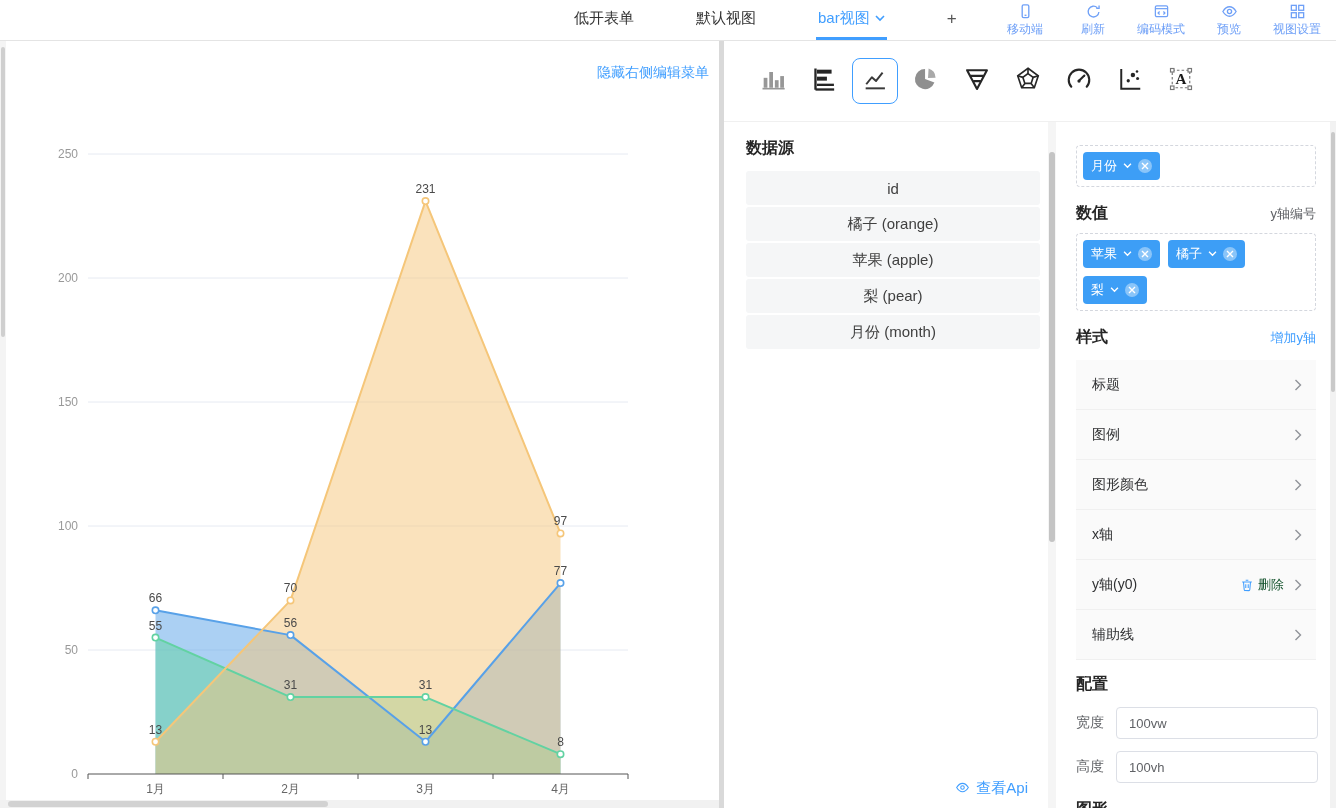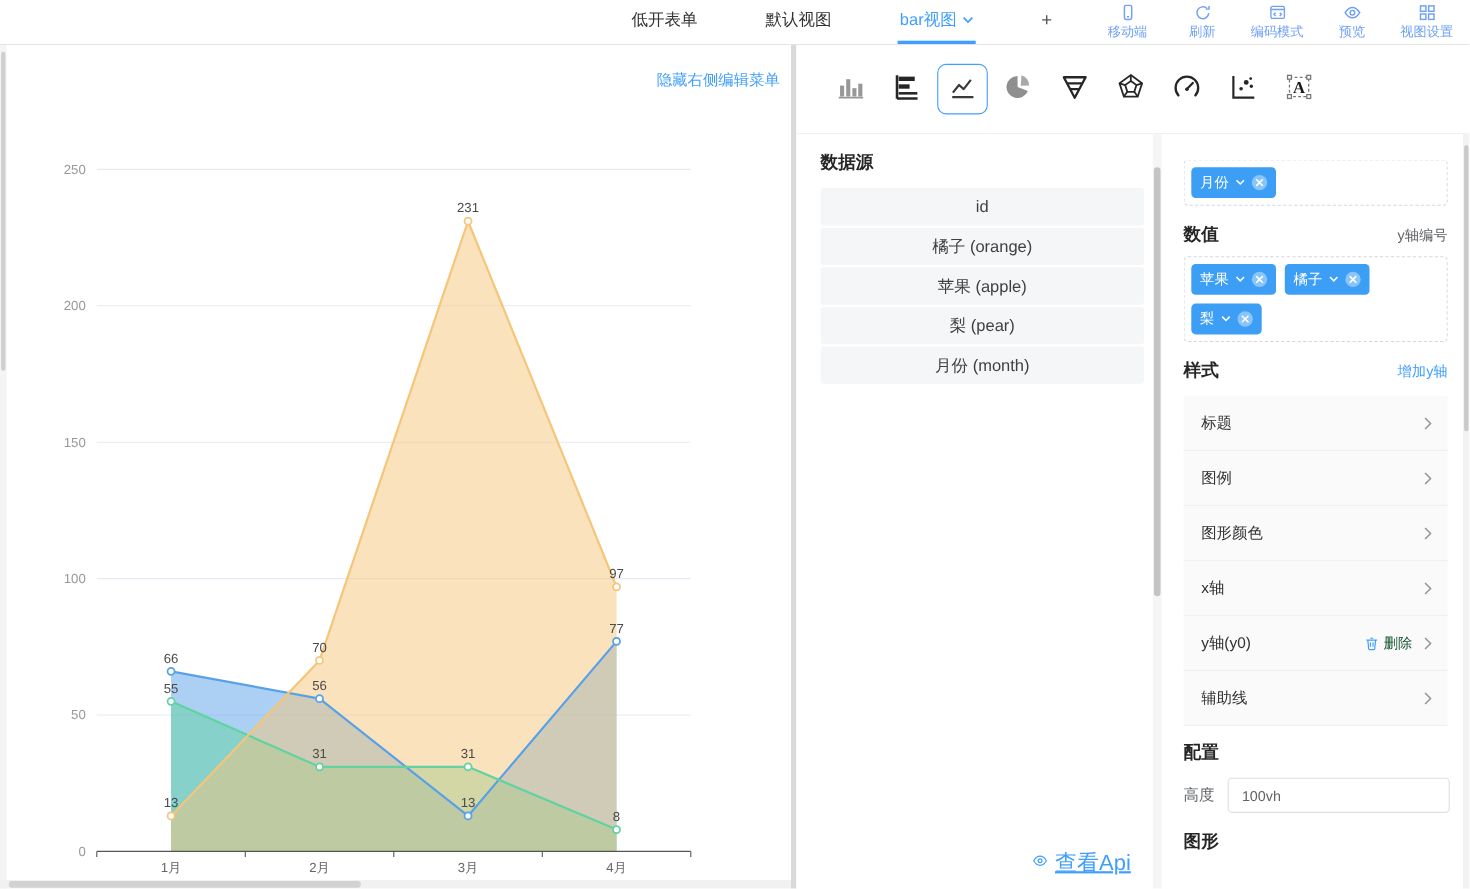--- a/index.html
+++ b/index.html
@@ -39,21 +39,21 @@
   .icon-toolbar { height:80px; flex:none; display:flex; align-items:center; padding-left:26px; gap:5px; background:#fff; }
   .ct-item { width:46px; height:46px; display:flex; align-items:center; justify-content:center; border:1.5px solid transparent; border-radius:8px; cursor:pointer; }
   .ct-item.selected { border-color:#409EFF; }
 
   .editor-body { flex:1; display:flex; min-height:0; border-top:1px solid #f0f0f0; }
 
   
   .middle-panel { width:324px; flex:none; display:flex; flex-direction:column; padding:16px 8px 10px 22px; background:#fff; }
   .middle-panel h3 { font-size:16px; color:#262626; margin-bottom:12px; }
   .field-row { height:34px; margin-bottom:2px; background:#f5f6f7; border-radius:3px; display:flex; align-items:center; justify-content:center; font-size:15px; color:#404040; cursor:grab; }
-  .view-api { margin-top:auto; align-self:flex-end; display:flex; align-items:center; gap:6px; color:#409EFF; font-size:20px; cursor:pointer; padding-right:12px;text-decoration:underline; }
+  .view-api { margin-top:auto; align-self:flex-end; display:flex; align-items:center; gap:6px; color:#409EFF; font-size:15px; cursor:pointer; padding-right:12px; }
   .mid-scroll { width:8px; flex:none; background:#f5f5f5; position:relative; }
   .mid-scroll .thumb { position:absolute; top:30px; left:1px; width:6px; height:390px; background:#c4c4c4; border-radius:3px; }
 
   
   .right-panel { flex:1; min-width:0; padding:14px 14px 0 20px; background:#fff; overflow:hidden; }
   .right-scroll { width:6px; flex:none; background:#f2f2f2; position:relative; }
   .right-scroll .thumb { position:absolute; top:10px; left:1px; width:4px; height:260px; background:#c9c9c9; border-radius:2px; }
   .right-panel h3 { font-size:16px; color:#262626; }
   .row-between { display:flex; align-items:center; justify-content:space-between; margin-top:16px; }
   .muted { font-size:13px; color:#606266; }
@@ -422,20 +422,24 @@
                 <span class="right">
                   <svg width="8" height="12" viewBox="0 0 8 12">
                     <path d="M1.5 1l5 5-5 5" fill="none" stroke="#909399" stroke-width="1.4"></path>
                   </svg>
                 </span>
               </div>
             </div>
 
           <h3 class="cfg-title">配置</h3>
           <div class="cfg-row">
+            <label>宽度</label>
+            <input value="100vw" style="">
+          </div>
+          <div class="cfg-row">
             <label>高度</label>
             <input value="100vh" style="">
           </div>
 
           <h3 class="shape-title">图形</h3>
         </div>
 
         <div class="right-scroll">
             <div class="thumb"></div>
           </div>

